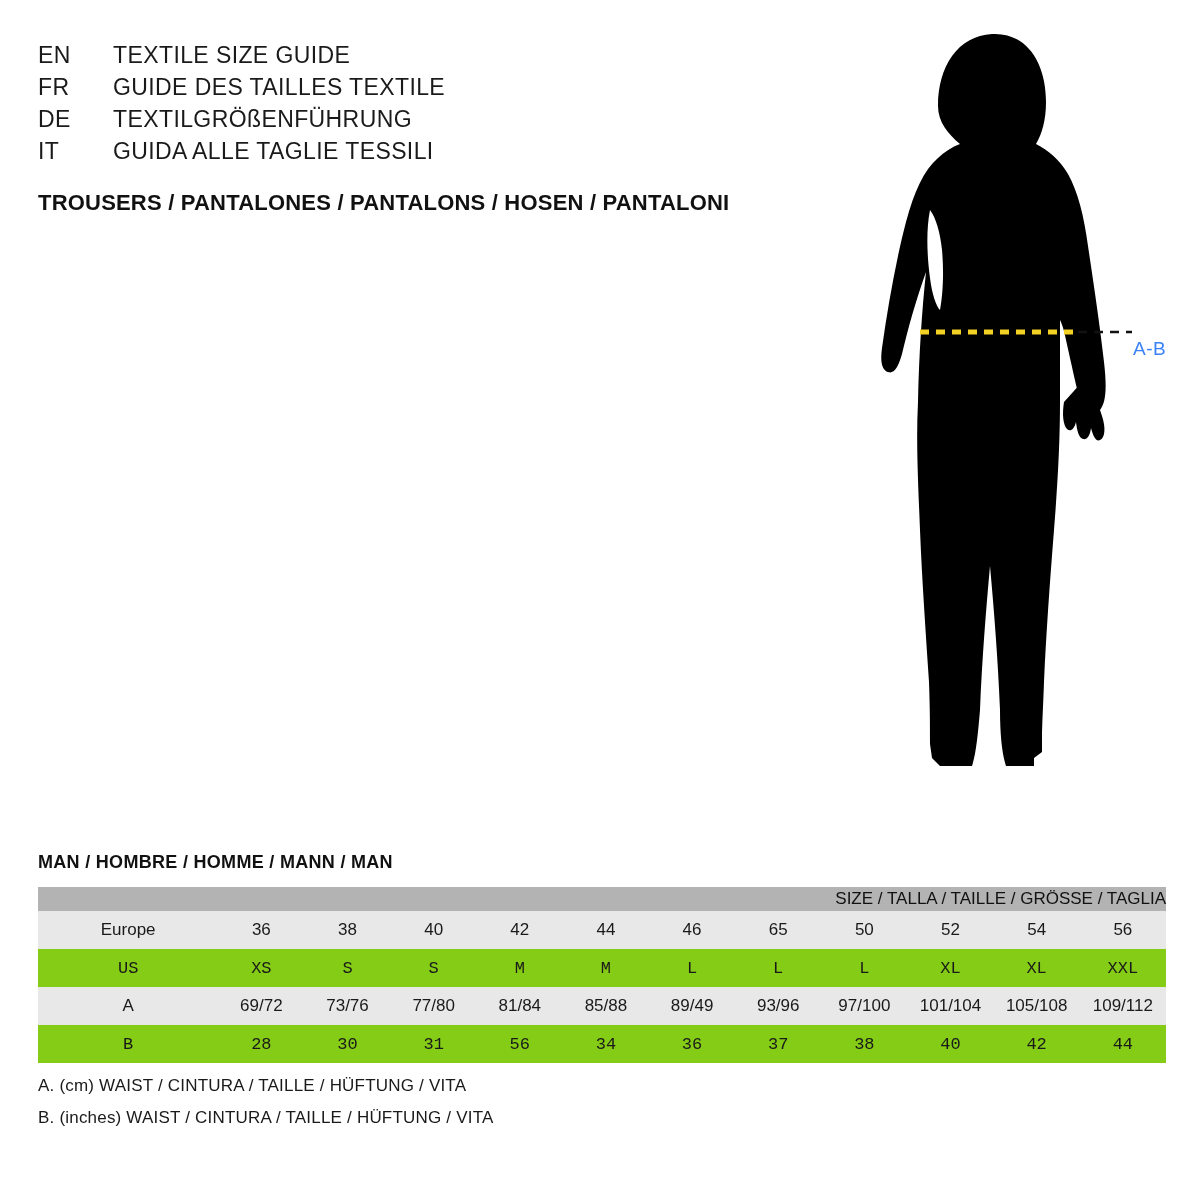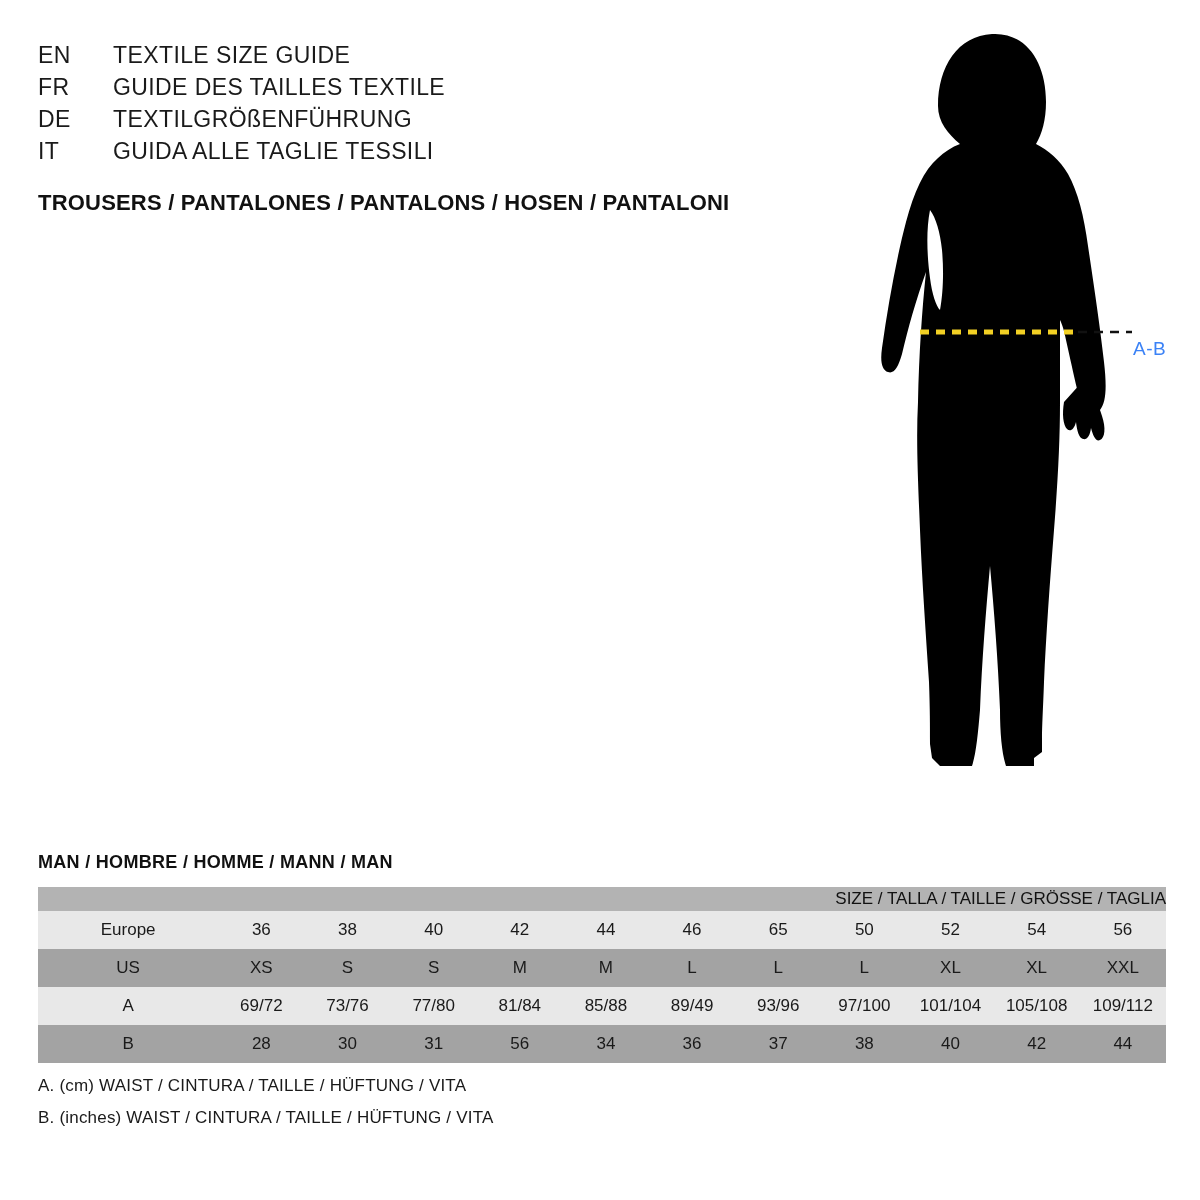--- a/index.html
+++ b/index.html
@@ -102,21 +102,21 @@
     text-align: right;
     padding-left: 8px;
     font-size: 17px;
     color: #111111;
     height: 24px;
   }
   td.row-label {
     text-align: left;
     padding-left: 8px;
   }
-  tr.shade-light td { background: #a3a3a3; }
+  tr.shade-light td { background: #84cc16; font-family: Liberation Mono, monospace; }
   tr.shade-gray td { background: #e8e8e8; }
 
   .footnotes {
     margin-top: 13px;
   }
   .footnote {
     font-size: 17px;
     color: #1a1a1a;
     margin-bottom: 12px;
     letter-spacing: 0.2px;

